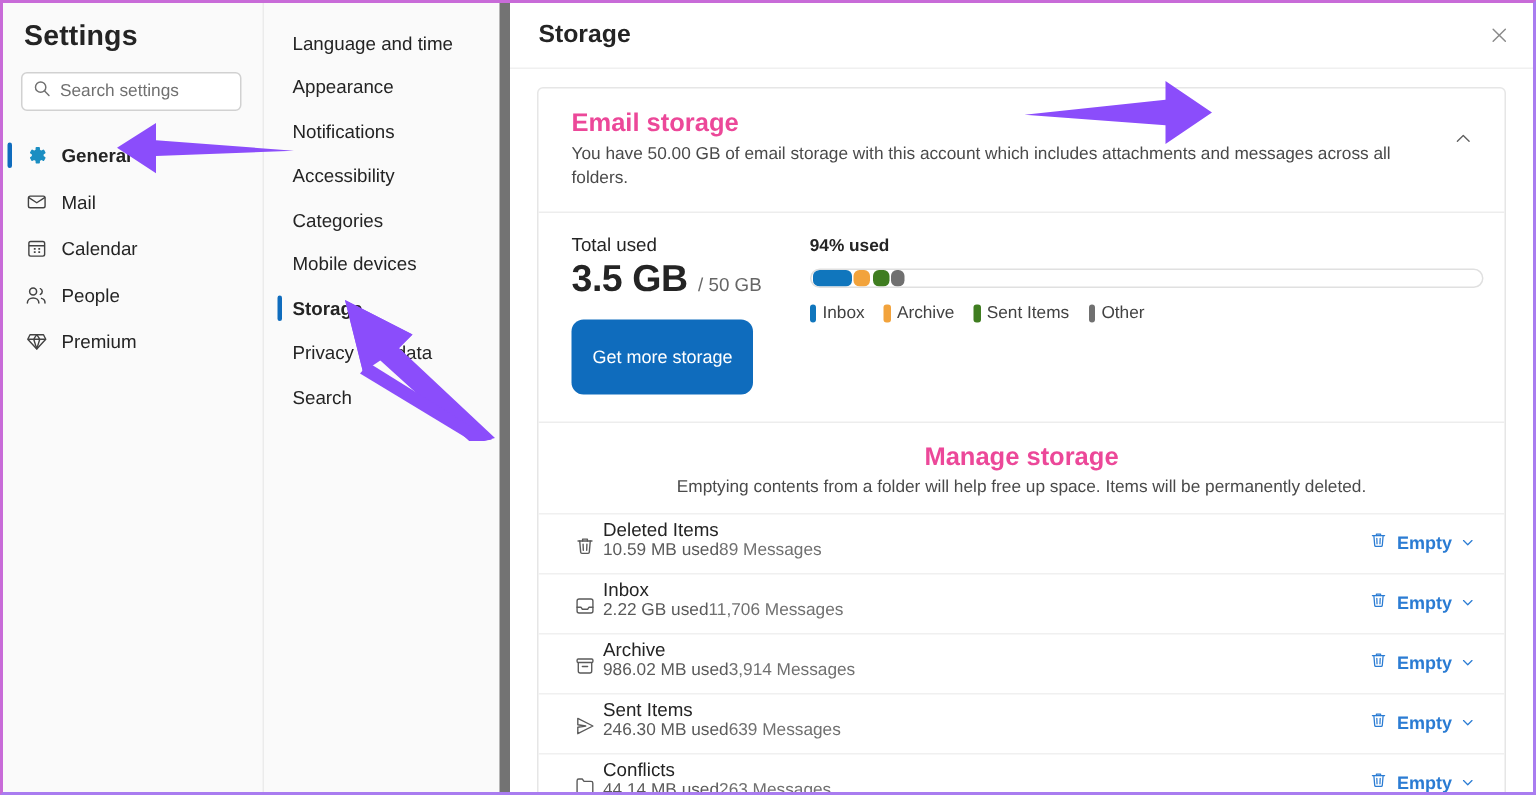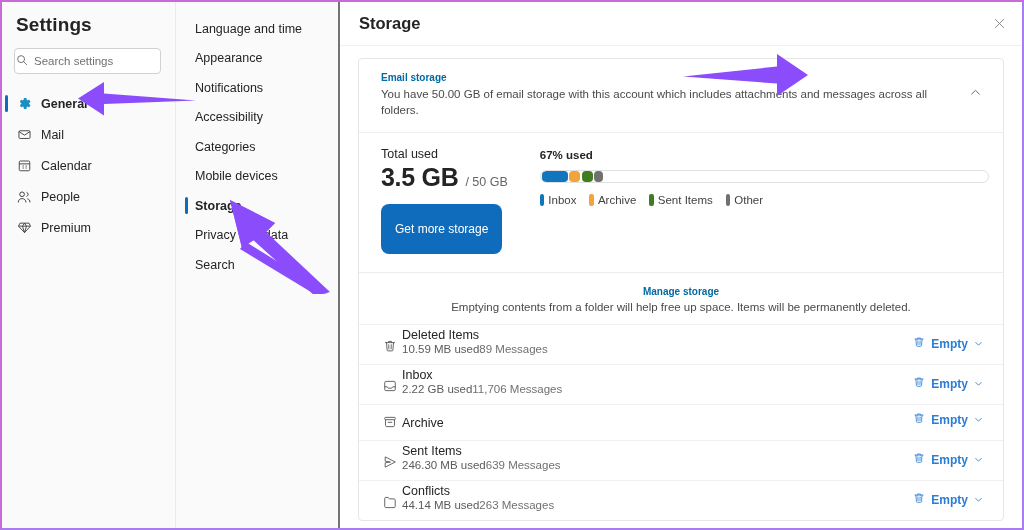--- a/index.html
+++ b/index.html
@@ -42,21 +42,21 @@
     letter-spacing: .1px;
   }
   .search-wrap { padding: 0 14px 14px 12px; }
   .search-box {
     display: flex;
     align-items: center;
     height: 26px;
     border: 1px solid #d1d1d1;
     border-radius: 4px;
     background: #ffffff;
-    padding: 0 1px;
+    padding: 0 7px;
     gap: 6px;
   }
   .search-box svg { flex: 0 0 auto; }
   .search-input {
     border: none;
     outline: none;
     font-family: "Liberation Sans", sans-serif;
     font-size: 11.5px;
     color: #616161;
     background: transparent;
@@ -90,21 +90,21 @@
     background: #0f6cbd;
     border-radius: 2px;
   }
 
   
   .subnav {
     width: 164px;
     flex: 0 0 164px;
     background: #fafafa;
     padding-top: 12px;
-    border-right: 2px solid #737373;
+    border-right: 7px solid #737373;
     position: relative;
   }
   .subnav-item {
     position: relative;
     display: flex;
     align-items: center;
     height: 29.5px;
     padding-left: 19px;
     font-size: 12.5px;
     color: #242424;
@@ -164,23 +164,23 @@
   
   .email-sec {
     display: flex;
     align-items: flex-start;
     padding: 13px 14px 14px 22px;
     border-bottom: 1px solid #ededed;
     position: relative;
   }
   .email-txt { flex: 1 1 auto; min-width: 0; }
   .sec-title {
-    font-size: 10px;
+    font-size: 17px;
     font-weight: 600;
-    color: #0369a1;
+    color: #ec4899;
     margin-bottom: 4px;
   }
   .sec-desc {
     font-size: 11.5px;
     color: #4a4a4a;
     line-height: 1.35;
   }
   .collapse-btn {
     flex: 0 0 auto;
     width: 28px; height: 28px;
@@ -468,21 +468,21 @@
           <div class="usage-left">
             <div class="total-label">Total used</div>
             <div class="total-row">
               <span class="total-big">3.5 GB</span>
               <span class="total-cap">/ 50 GB</span>
             </div>
             <button class="btn-primary">Get more storage</button>
           </div>
 
           <div class="usage-right">
-            <div class="pct-used">67% used</div>
+            <div class="pct-used">94% used</div>
             <div class="bar-track" id="barTrack">
                 <div class="bar-seg" style="width: 26px; background: rgb(16, 118, 189);"></div>
                 <div class="bar-seg" style="width: 11px; background: rgb(242, 163, 60);"></div>
                 <div class="bar-seg" style="width: 11px; background: rgb(63, 125, 32);"></div>
                 <div class="bar-seg" style="width: 9px; background: rgb(112, 112, 112);"></div>
               </div>
             <div class="legend" id="legendRow">
                 <div class="legend-item">
                   <span class="legend-swatch" style="background: rgb(16, 118, 189);"></span>
                   <span>Inbox</span>
@@ -565,20 +565,21 @@
             <div class="folder-row">
               <div class="folder-ico">
                 <svg width="16" height="16" viewBox="0 0 20 20" fill="none" stroke="#5a5a5a" stroke-width="1.15" stroke-linejoin="round">
                   <rect x="3.4" y="4.2" width="13.2" height="2.9" rx="1"></rect>
                   <path d="M4.4 7.1v7.1c0 .9.7 1.6 1.6 1.6h8c.9 0 1.6-.7 1.6-1.6V7.1"></path>
                   <line x1="7.8" y1="10.4" x2="12.2" y2="10.4" stroke-linecap="round"></line>
                 </svg>
               </div>
               <div class="folder-txt">
                 <div class="folder-name">Archive</div>
+                <div class="folder-meta"><span>986.02 MB used</span><span class="cnt">3,914 Messages</span></div>
               </div>
               <div class="empty-btn">
                 <span><svg width="14" height="14" viewBox="0 0 20 20" fill="none" stroke="#2b7cd3" stroke-width="1.2" stroke-linecap="round" stroke-linejoin="round">
                     <path d="M4.2 5.8h11.6"></path>
                     <path d="M8 5.8V4.3h4v1.5"></path>
                     <path d="M5.6 5.8l.8 9.3c.05.6.5 1 1.05 1h5.1c.55 0 1-.4 1.05-1l.8-9.3"></path>
                     <line x1="8.4" y1="8.4" x2="8.6" y2="13.6"></line>
                     <line x1="11.6" y1="8.4" x2="11.4" y2="13.6"></line>
                   </svg></span>
                 <span>Empty</span>

